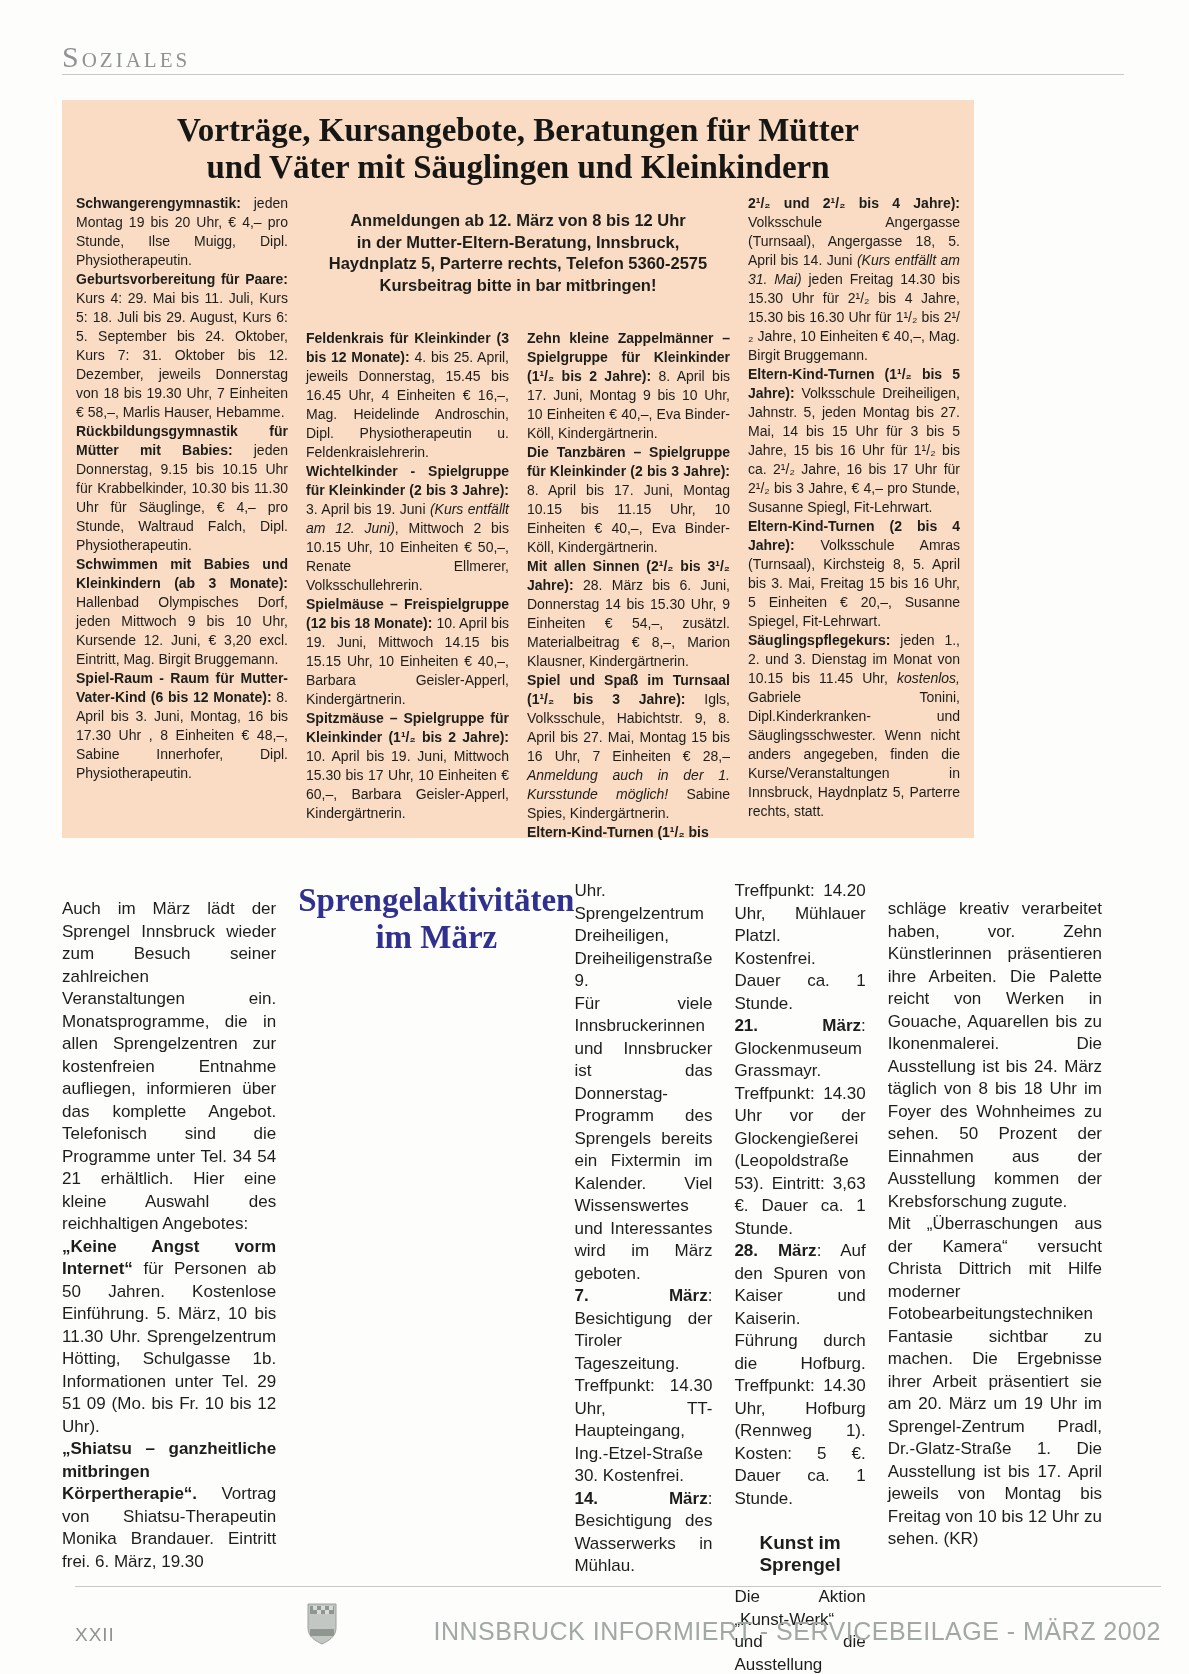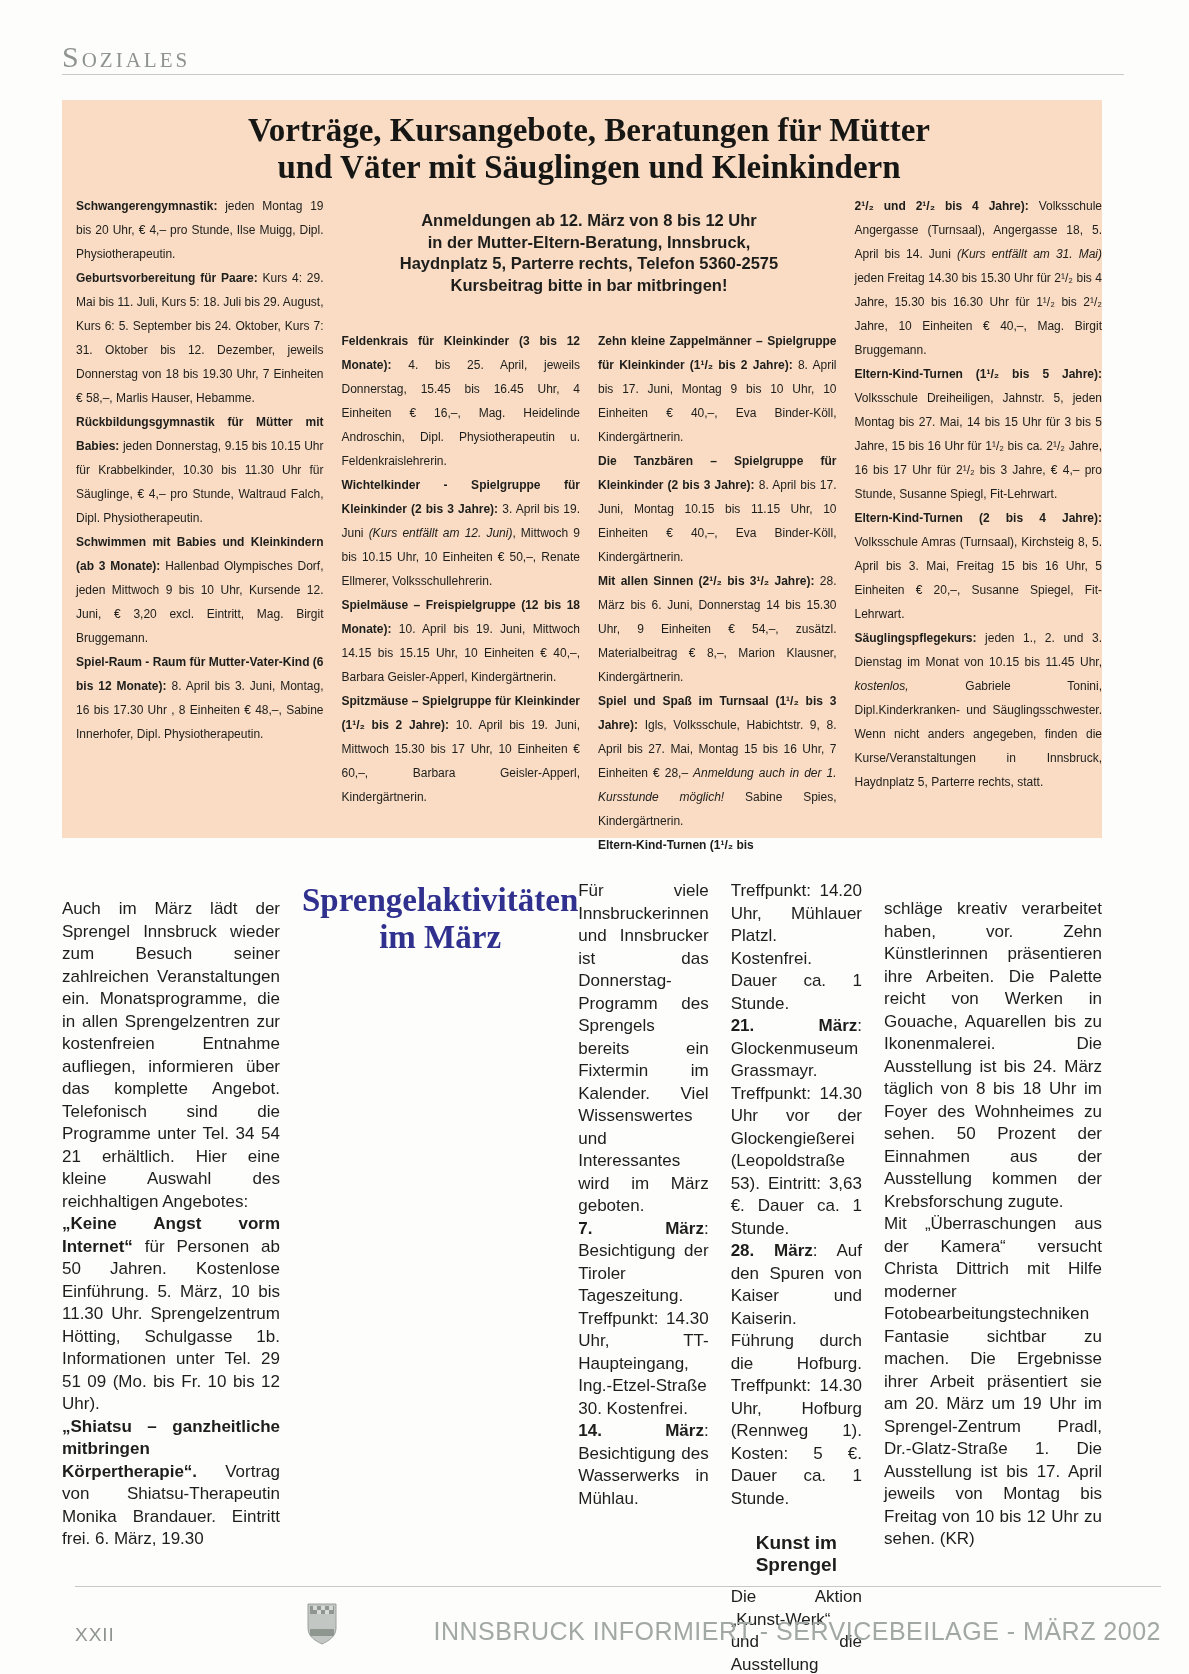--- a/index.html
+++ b/index.html
@@ -12,27 +12,27 @@
   }
   *{margin:0;padding:0;box-sizing:border-box;}
   body{background:#ffffff;font-family:"Liberation Sans",sans-serif;color:var(--ink);}
   .page{position:relative;width:1189px;height:1674px;background:#fdfdfb;overflow:hidden;}
 
   
   .kicker{position:absolute;left:62px;top:40px;width:1062px;border-bottom:1px solid var(--rule-gray);padding-bottom:0;}
   .kicker-label{font-family:"Liberation Serif",serif;font-variant:small-caps;font-size:30px;letter-spacing:3px;color:var(--muted-gray);}
 
   
-  .course-box{position:absolute;left:62px;top:100px;width:1040px;height:738px;background:var(--box-bg);padding:12px 0 10px 14px;}
+  .course-box{position:absolute;left:62px;top:100px;width:912px;height:738px;background:var(--box-bg);padding:12px 14px 10px 14px;}
   .box-title{font-family:"Liberation Serif",serif;font-weight:bold;font-size:33px;line-height:1.12;text-align:center;color:#161614;}
   .box-grid{display:grid;grid-template-columns:1fr 2fr 1fr;column-gap:18px;margin-top:8px;}
   .mid-wrap{display:flex;flex-direction:column;}
   .anmeldung{font-weight:bold;font-size:16.5px;line-height:1.32;text-align:center;margin:16px 4px 16px 4px;}
   .mid-cols{display:grid;grid-template-columns:1fr 1fr;column-gap:18px;margin-top:16px;}
-  .course-box .entry{font-size:12px;line-height:24px;text-align:justify;}
+  .course-box .entry{font-size:14px;line-height:19px;text-align:justify;}
 
   
   .entry{color:var(--ink);}
   .entry .b{font-weight:bold;}
   .entry .i{font-style:italic;}
   .entry .n{font-weight:normal;}
 
   
   .sprengel{position:absolute;left:62px;top:880px;width:1040px;}
   .sp-grid{display:grid;grid-template-columns:1fr 2fr 1fr;column-gap:22px;}
@@ -75,21 +75,21 @@
       <div class="mid-wrap">
         <div class="anmeldung">
           <div>Anmeldungen ab 12. März von 8 bis 12 Uhr</div>
           <div>in der Mutter-Eltern-Beratung,  Innsbruck,</div>
           <div>Haydnplatz 5, Parterre rechts, Telefon 5360-2575</div>
           <div>Kursbeitrag bitte in bar mitbringen!</div>
         </div>
         <div class="mid-cols">
           <div class="box-col">
               <p class="entry"><span class="b">Feldenkrais für Kleinkinder (3 bis 12 Monate): </span><span class="n">4. bis 25. April, jeweils Donnerstag, 15.45 bis 16.45 Uhr, 4 Einheiten € 16,–, Mag. Heidelinde Androschin, Dipl. Physiotherapeutin u. Feldenkraislehrerin.</span></p>
-              <p class="entry"><span class="b">Wichtelkinder - Spielgruppe für Kleinkinder (2 bis 3 Jahre): </span><span class="n">3. April bis 19. Juni </span><span class="i">(Kurs entfällt am 12. Juni)</span><span class="n">, Mittwoch 9 bis 10.15 Uhr, 10 Einheiten € 50,–, Renate Ellmerer, Volksschullehrerin.</span></p>
+              <p class="entry"><span class="b">Wichtelkinder - Spielgruppe für Kleinkinder (2 bis 3 Jahre): </span><span class="n">3. April bis 19. Juni </span><span class="i">(Kurs entfällt am 12. Juni)</span><span class="n">, Mittwoch 2 bis 10.15 Uhr, 10 Einheiten € 50,–, Renate Ellmerer, Volksschullehrerin.</span></p>
               <p class="entry"><span class="b">Spielmäuse – Freispielgruppe (12 bis 18 Monate): </span><span class="n">10. April bis 19. Juni, Mittwoch 14.15 bis 15.15 Uhr, 10 Einheiten € 40,–, Barbara Geisler-Apperl, Kindergärtnerin.</span></p>
               <p class="entry"><span class="b">Spitzmäuse – Spielgruppe für Kleinkinder (1¹/₂ bis 2 Jahre): </span><span class="n">10. April bis 19. Juni, Mittwoch 15.30 bis 17 Uhr, 10 Einheiten € 60,–, Barbara Geisler-Apperl, Kindergärtnerin.</span></p>
             </div>
           <div class="box-col">
               <p class="entry"><span class="b">Zehn kleine Zappelmänner – Spielgruppe für Kleinkinder (1¹/₂ bis 2 Jahre): </span><span class="n">8. April bis 17. Juni, Montag 9 bis 10 Uhr, 10 Einheiten € 40,–, Eva Binder-Köll, Kindergärtnerin.</span></p>
               <p class="entry"><span class="b">Die Tanzbären – Spielgruppe für Kleinkinder (2 bis 3 Jahre): </span><span class="n">8. April bis 17. Juni, Montag 10.15 bis 11.15 Uhr, 10 Einheiten € 40,–, Eva Binder-Köll, Kindergärtnerin.</span></p>
               <p class="entry"><span class="b">Mit allen Sinnen (2¹/₂ bis 3¹/₂ Jahre): </span><span class="n">28. März bis 6. Juni, Donnerstag 14 bis 15.30 Uhr, 9 Einheiten € 54,–, zusätzl. Materialbeitrag € 8,–, Marion Klausner, Kindergärtnerin.</span></p>
               <p class="entry"><span class="b">Spiel und Spaß im Turnsaal (1¹/₂ bis 3 Jahre): </span><span class="n">Igls, Volksschule, Habichtstr. 9, 8. April bis 27. Mai, Montag 15 bis 16 Uhr, 7 Einheiten € 28,– </span><span class="i">Anmeldung auch in der 1. Kursstunde möglich!</span><span class="n"> Sabine Spies, Kindergärtnerin.</span></p>
               <p class="entry"><span class="b">Eltern-Kind-Turnen (1¹/₂ bis</span></p>
             </div>
@@ -108,20 +108,21 @@
     <div class="sp-grid">
       <div class="sp-col-first">
           <p class="entry"><span class="n">Auch im März lädt der Sprengel Innsbruck wieder zum Besuch seiner zahlreichen Veranstaltungen ein. Monatsprogramme, die in allen Sprengelzentren zur kostenfreien Entnahme aufliegen, informieren über das komplette Angebot. Telefonisch sind die Programme unter Tel. 34 54 21 erhältlich. Hier eine kleine Auswahl des reichhaltigen Angebotes:</span></p>
           <p class="entry"><span class="b">„Keine Angst vorm Internet“ </span><span class="n">für Personen ab 50 Jahren. Kostenlose Einführung. 5. März, 10 bis 11.30 Uhr. Sprengelzentrum Hötting, Schulgasse 1b. Informationen unter Tel. 29 51 09 (Mo. bis Fr. 10 bis 12 Uhr).</span></p>
           <p class="entry"><span class="b">„Shiatsu – ganzheitliche mitbringen Körpertherapie“. </span><span class="n">Vortrag von Shiatsu-Therapeutin Monika Brandauer. Eintritt frei. 6. März, 19.30</span></p>
         </div>
       <div class="sp-mid">
         <div class="sp-title">Sprengelaktivitäten im März</div>
         <div class="sp-cols">
           <div>
+              <p class="entry"><span class="n">Uhr. Sprengelzentrum Dreiheiligen, Dreiheiligenstraße 9.</span></p>
               <p class="entry"><span class="n">Für viele Innsbruckerinnen und Innsbrucker ist das Donnerstag-Programm des Sprengels bereits ein Fixtermin im Kalender. Viel Wissenswertes und Interessantes wird im März geboten.</span></p>
               <p class="entry"><span class="b">7. März</span><span class="n">: Besichtigung der Tiroler Tageszeitung. Treffpunkt: 14.30 Uhr, TT-Haupteingang, Ing.-Etzel-Straße 30. Kostenfrei.</span></p>
               <p class="entry"><span class="b">14. März</span><span class="n">: Besichtigung des Wasserwerks in Mühlau.</span></p>
             </div>
           <div>
               <p class="entry"><span class="n">Treffpunkt: 14.20 Uhr, Mühlauer Platzl. Kostenfrei. Dauer ca. 1 Stunde.</span></p>
               <p class="entry"><span class="b">21. März</span><span class="n">: Glockenmuseum Grassmayr. Treffpunkt: 14.30 Uhr vor der Glockengießerei (Leopoldstraße 53). Eintritt: 3,63 €. Dauer ca. 1 Stunde.</span></p>
               <p class="entry"><span class="b">28. März</span><span class="n">: Auf den Spuren von Kaiser und Kaiserin. Führung durch die Hofburg. Treffpunkt: 14.30 Uhr, Hofburg (Rennweg 1). Kosten: 5 €. Dauer ca. 1 Stunde.</span></p>
               <div class="sub-heading">Kunst im Sprengel</div>
               <p class="entry"><span class="n">Die Aktion „Kunst-Werk“ und die Ausstellung „Überraschungen aus der Kamera“ werden im März vorgestellt. Das Sprengel-Zentrum Reichenau, Reichenauer Straße 123, stellt am 12. März bei der Aktion Kunst-Werk die Arbeiten von Menschen, die Schicksals-</span></p>

